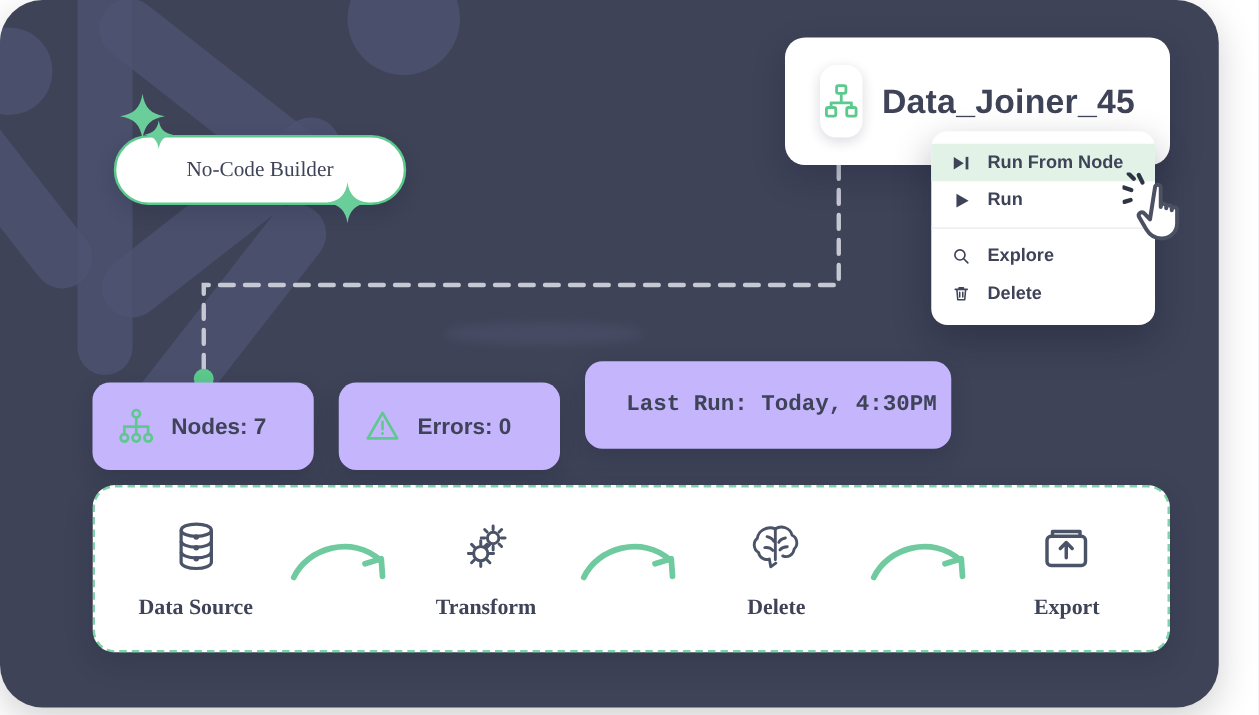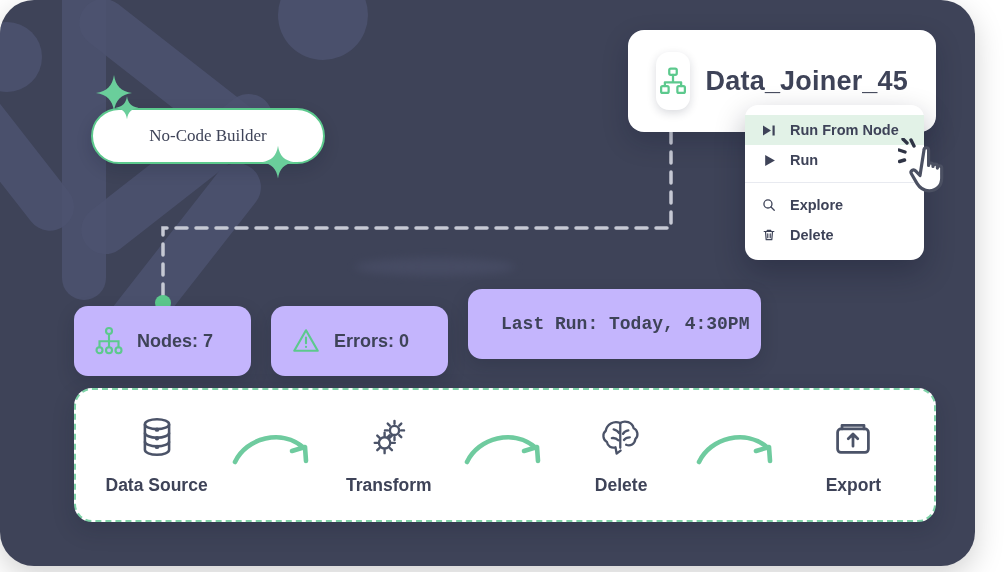--- a/index.html
+++ b/index.html
@@ -51,21 +51,21 @@
     box-shadow:0 7px 18px rgba(15,20,40,.18);
   }
   .stat-txt{font-size:18px;font-weight:700;color:#3e4358;white-space:nowrap;}
 
   
   .pipe{
     position:absolute;left:74px;top:388px;width:862px;height:134px;
     background:#fff;border-radius:18px;border:2px dashed #7fd3a8;box-sizing:border-box;
     box-shadow:0 8px 22px rgba(15,20,40,.18);
   }
-  .steps{position:absolute;inset:0;display:flex;align-items:center;justify-content:space-around;padding:0 16px;}
+  .steps{position:absolute;inset:0;display:flex;align-items:center;justify-content:space-around;padding:0 16px;font-family:Liberation Serif, serif;}
   .step{display:flex;flex-direction:column;align-items:center;gap:16px;width:118px;}
   .step-label{font-size:17.5px;font-weight:700;color:#3e4358;white-space:nowrap;}
   .arrow{width:92px;display:flex;align-items:center;justify-content:center;margin-top:-16px;}
 
   
   .pill{
     position:absolute;left:91px;top:108px;width:234px;height:56px;
     background:#fff;border:2px solid #5cc98d;border-radius:30px;
     display:flex;align-items:center;justify-content:center;box-sizing:border-box;
     box-shadow:0 6px 16px rgba(15,20,40,.16);

